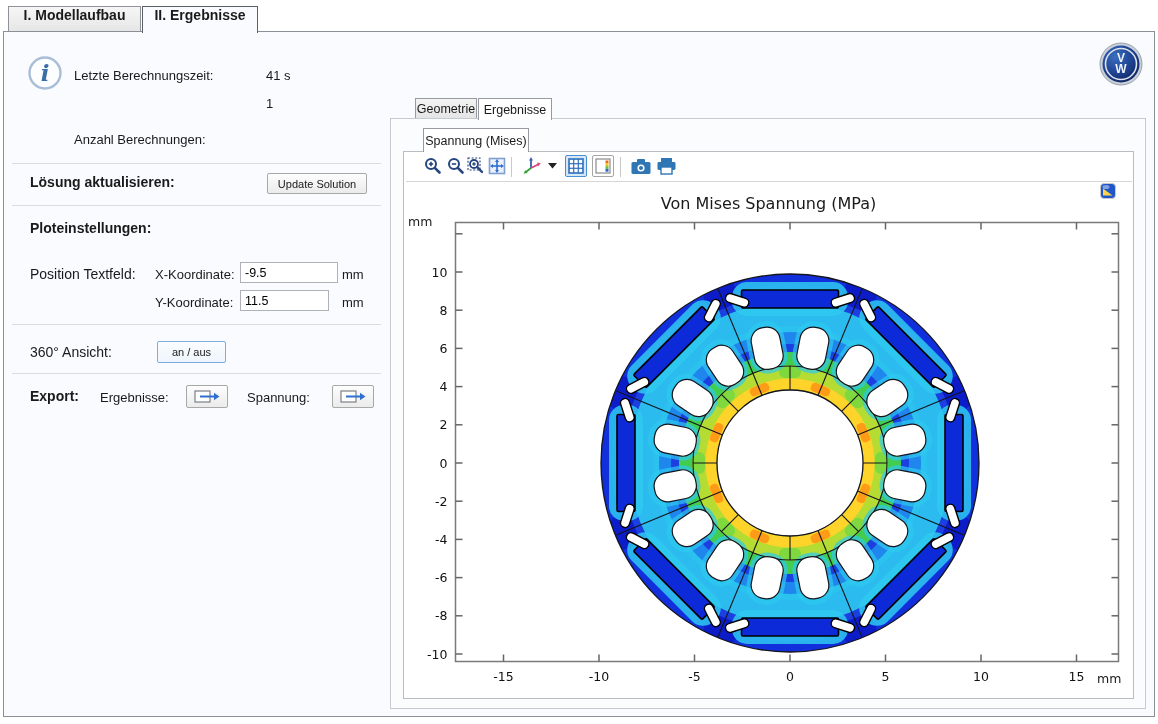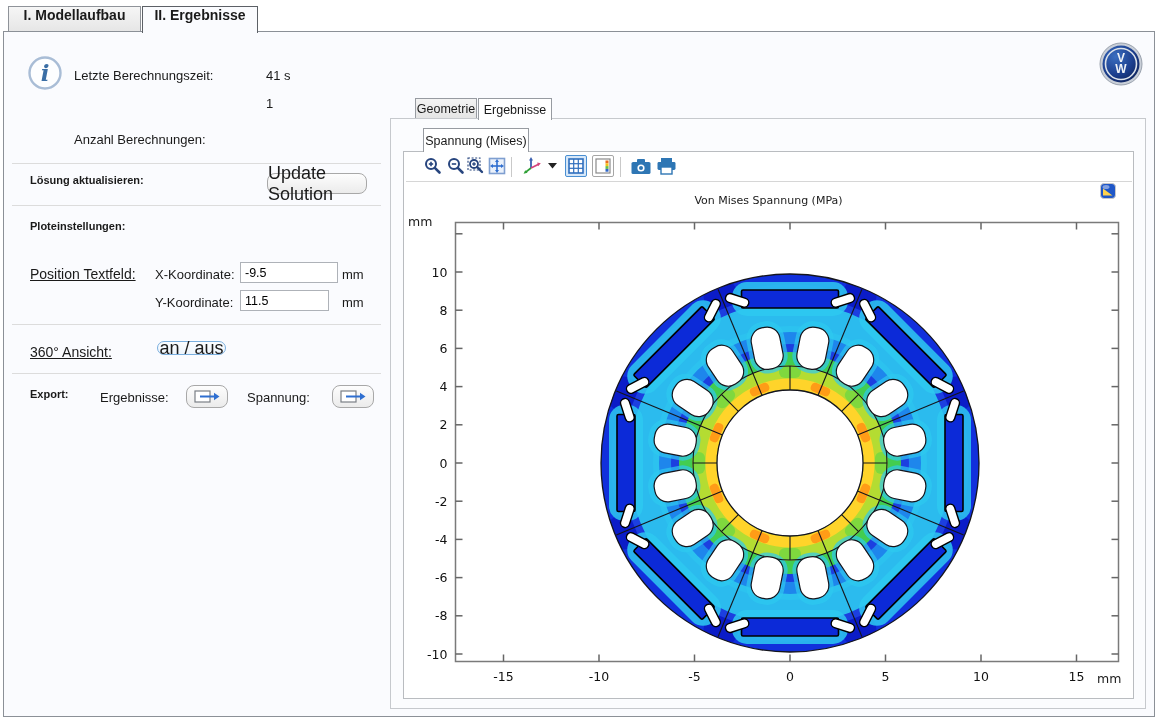--- a/index.html
+++ b/index.html
@@ -8,45 +8,45 @@
   .abs{position:absolute;}
   
   .main-tab{position:absolute;top:6px;height:25px;display:flex;align-items:flex-start;justify-content:center;
             font-weight:bold;font-size:14px;border:1px solid #5c6066;border-bottom:none;box-sizing:border-box;}
   .main-tab.inactive{background:linear-gradient(#f6f6f6,#e6e6e6);border-color:#8f9399;}
   .main-tab.active{background:#fafbfe;height:27px;z-index:5;}
   #content-frame{position:absolute;left:3px;top:31px;width:1152px;height:686px;
                  background:#fafbfe;border:1px solid #8b9097;box-sizing:border-box;}
   .divider{position:absolute;left:12px;width:369px;height:1px;background:#dcdcdc;}
   .lbl{position:absolute;font-size:13px;white-space:nowrap;}
-  .heading{position:absolute;font-size:11px;font-weight:bold;white-space:nowrap;}
-  .ulabel{position:absolute;font-size:14px;text-decoration:underline;white-space:nowrap;}
-  .btn{position:absolute;display:flex;align-items:center;justify-content:center;font-size:18px;
-       background:linear-gradient(#fdfdfd,#ebebeb);border:1px solid #a8a8a8;border-radius:8px;
+  .heading{position:absolute;font-size:14px;font-weight:bold;white-space:nowrap;}
+  .ulabel{position:absolute;font-size:14px;white-space:nowrap;}
+  .btn{position:absolute;display:flex;align-items:center;justify-content:center;font-size:11px;
+       background:linear-gradient(#fdfdfd,#ebebeb);border:1px solid #a8a8a8;border-radius:2px;
        box-sizing:border-box;cursor:default;}
   .btn.focus{border-color:#79aede;background:linear-gradient(#fbfdff,#eef5fc);}
   .field{position:absolute;border:1px solid #aeb2b8;background:#fff;font-size:12.5px;
          font-family:"Liberation Sans",sans-serif;padding:0 4px;box-sizing:border-box;}
   
   .sub-tab{position:absolute;display:flex;align-items:center;justify-content:center;font-size:12.5px;
            border:1px solid #979ba1;border-bottom:none;box-sizing:border-box;margin-left:20px;}
   .sub-tab.inactive{background:linear-gradient(#f3f3f3,#e4e4e4);}
   .sub-tab.active{background:#fff;z-index:4;}
   #group-box{position:absolute;left:390px;top:118px;width:756px;height:591px;
              border:1px solid #c6c9cd;background:#fbfcfe;box-sizing:border-box;}
   #inner-panel{position:absolute;left:403px;top:151px;width:731px;height:548px;
                border:1px solid #b9bcc0;background:#fff;box-sizing:border-box;}
   .tb-sep{position:absolute;width:1px;height:20px;background:#c9c9c9;top:157px;}
   .tb-btn{position:absolute;width:20px;height:20px;top:156px;display:flex;align-items:center;justify-content:center;}
   .tb-toggle{position:absolute;width:22px;height:22px;top:155px;display:flex;align-items:center;justify-content:center;
              background:#d6e7f8;border:1px solid #4a8fd2;border-radius:2px;box-sizing:border-box;}
   .tb-frame{position:absolute;width:22px;height:22px;top:155px;display:flex;align-items:center;justify-content:center;
             background:#fff;border:1px solid #a6a6a6;border-radius:2px;box-sizing:border-box;}
   #plot-title{position:absolute;left:403px;top:194px;width:731px;text-align:center;
-              font-family:"DejaVu Sans",sans-serif;font-size:11px;}
+              font-family:"DejaVu Sans",sans-serif;font-size:16px;}
   #annotation-box{position:absolute;left:608px;top:243px;width:398px;height:20px;line-height:20px;
                   border:2px solid #000;background:#fff;text-align:center;
                   font-family:"DejaVu Sans",sans-serif;font-size:12.5px;white-space:nowrap;}
   .axis-unit{position:absolute;font-family:"DejaVu Sans",sans-serif;font-size:12.5px;}
 </style>
 </head>
 <body>
 
 <div id="app">
 
@@ -84,21 +84,21 @@
   <div class="lbl" style="left:155px;top:267px;">X-Koordinate:</div>
   <input class="field" style="left: 240px; top: 262px; width: 98px; height: 21px;" value="-9.5">
   <div class="lbl" style="left:342px;top:267px;">mm</div>
   <div class="lbl" style="left:155px;top:295px;">Y-Koordinate:</div>
   <input class="field" style="left: 240px; top: 290px; width: 89px; height: 21px;" value="11.5">
   <div class="lbl" style="left:342px;top:295px;">mm</div>
 
   <div class="divider" style="top:324px;"></div>
 
   <div class="ulabel" style="left:30px;top:344px;">360° Ansicht:</div>
-  <div class="btn focus" style="left:157px;top:341px;width:69px;height:14px;">
+  <div class="btn focus" style="left:157px;top:341px;width:69px;height:22px;">
     <span>an / aus</span>
   </div>
 
   <div class="divider" style="top:373px;"></div>
 
   <div class="heading" style="left:30px;top:388px;">Export:</div>
   <div class="lbl" style="left:100px;top:390px;">Ergebnisse:</div>
   <div class="btn" style="left:186px;top:385px;width:42px;height:23px;">
     <svg width="26" height="15">
       <rect x="1" y="2" width="15" height="11" fill="#fff" stroke="#7a7f85" stroke-width="1.2"></rect>

